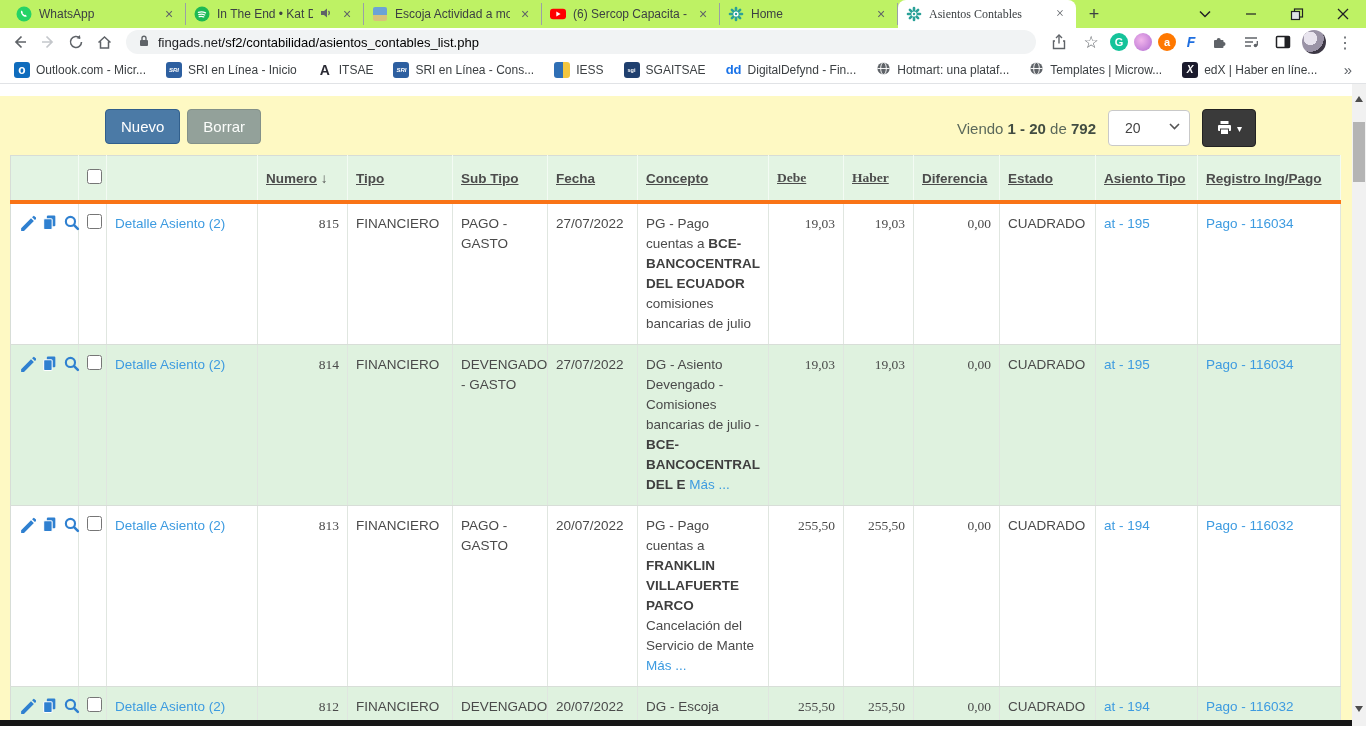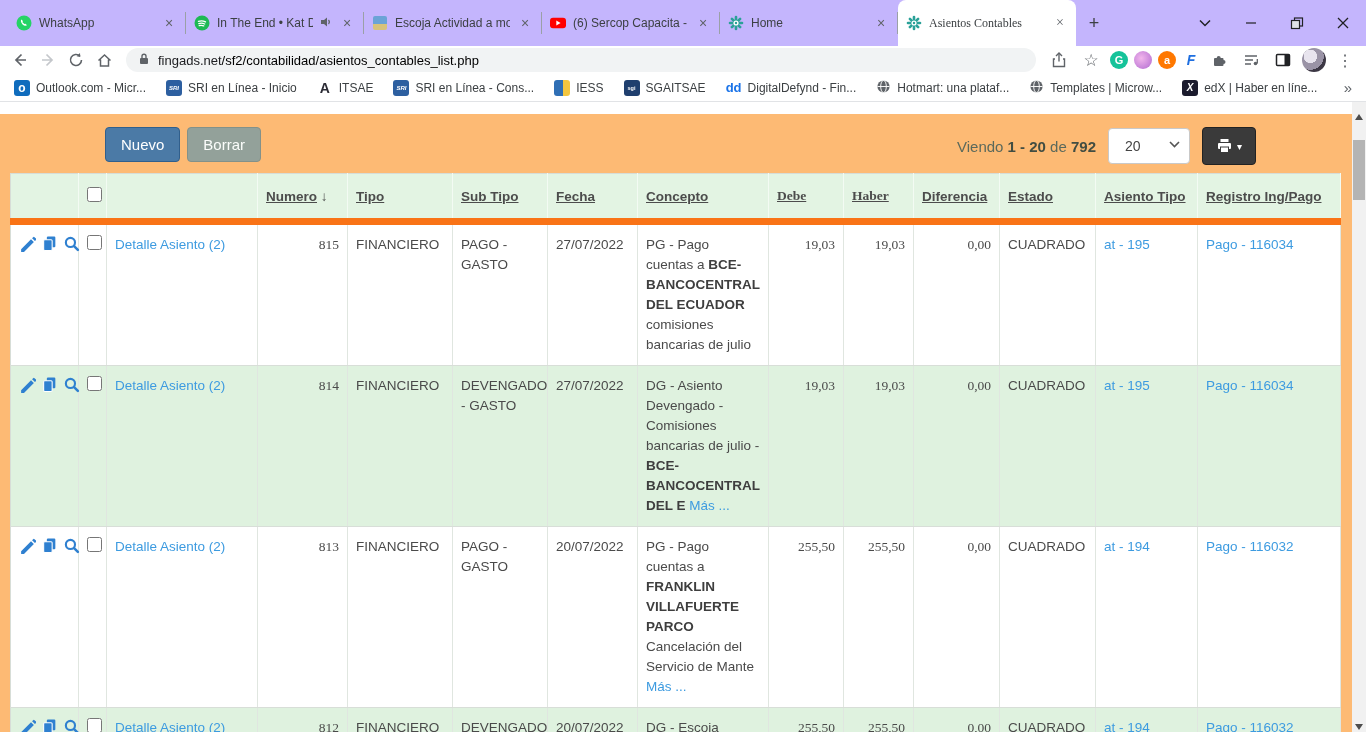--- a/index.html
+++ b/index.html
@@ -1,20 +1,20 @@
 <!DOCTYPE html>
 <html><head>
 <meta charset="utf-8">
 <style>
   * { margin:0; padding:0; box-sizing:border-box; }
   body { font-family:"Liberation Sans", sans-serif; background:#fff; }
   .screen { position:relative; width:1366px; height:732px; overflow:hidden; background:#fff; }
 
   
-  .tabstrip { height:46px; background:#c4b5fd; display:flex; align-items:stretch; padding-left:8px; }
+  .tabstrip { height:28px; background:#bef264; display:flex; align-items:stretch; padding-left:8px; }
   .tab { width:178px; display:flex; align-items:center; gap:7px; padding:0 8px; font-size:12px;
          color:#3c4043; position:relative; cursor:default; }
   .tab .title { flex:1; white-space:nowrap; overflow:hidden; }
   .tab.inactive { border-right:1px solid #9aa0a6; }
   .tab.inactive { margin:6px 0; height:22px; align-self:center; }
   .tab.active { background:#fff; border-radius:8px 8px 0 0;font-family:Liberation Serif, serif; }
   .tab .close { font-size:14px; color:#5f6368; width:16px; height:16px; line-height:16px;
                 text-align:center; border-radius:50%; }
   .fav { width:16px; height:16px; flex:none; display:flex; align-items:center; justify-content:center; }
   .newtab { width:28px; font-size:18px; color:#3c4043; display:flex; align-items:center;
@@ -38,21 +38,21 @@
 
   
   .bookmarks { height:28px; background:#fff; border-bottom:1px solid #e1e3e6; display:flex; align-items:center;
                padding:0 14px; gap:20px; font-size:12px; color:#3c4043; }
   .bm { display:flex; align-items:center; gap:6px; white-space:nowrap; }
   .bmic { width:16px; height:16px; border-radius:3px; display:flex; align-items:center; justify-content:center;
           color:#fff; font-weight:bold; flex:none; }
   .bm-overflow { margin-left:auto; font-size:15px; color:#5f6368; }
 
   
-  .viewport { position:relative; height:642px; background:#fdba74; overflow:hidden; }
+  .viewport { position:relative; height:642px; background:#fef9c3; overflow:hidden; }
   .whitegap { height:12px; background:#ffffff; }
   .actionbar { display:flex; align-items:flex-start; margin-top:13px; padding-left:105px; }
   .btn { border-radius:4px; font-size:15px; padding:8px 15px; color:#fff; margin-right:7px; cursor:pointer;
          font-family:"Liberation Sans", sans-serif; }
   .btn-blue { background:#4b7aa6; border:1px solid #315f8c; }
   .btn-gray { background:#93a19a; border:1px solid #839189; color:#fbfdfb; }
   .view-cluster { margin-left:auto; margin-right:110px; display:flex; align-items:center; gap:12px; }
   .viewing { font-size:15px; color:#5b695b; }
   .viewing b { color:#424d42; }
   .selwrap { position:relative; }
@@ -60,21 +60,21 @@
                     border-radius:4px; background:#fff; font-size:14px; color:#444; padding:0 0 0 16px;
                     font-family:"Liberation Sans", sans-serif; }
   .selwrap .caret { position:absolute; right:10px; top:10px; color:#555; font-size:11px; pointer-events:none; }
   .printbtn { width:54px; height:38px; background:#3a3a3a; border:1px solid #222; border-radius:4px;
               display:flex; align-items:center; justify-content:center; gap:4px; color:#fff; cursor:pointer; }
   .printbtn .caret { font-size:10px; }
 
   
   table.grid { border-collapse:collapse; table-layout:fixed; width:1330px; margin:8px 0 0 10px; background:#fff;
                font-size:13.5px; color:#4a4a4a; border:1px solid #d7ddd7; }
-  .grid thead th { background:#e3f4e3; border-right:1px solid #f3fbf3; border-bottom:7px solid #f97316;
+  .grid thead th { background:#e3f4e3; border-right:1px solid #f3fbf3; border-bottom:4px solid #f97316;
                    padding:13px 8px; text-align:left; vertical-align:middle; }
   .grid thead th .hlabel { font-weight:bold; text-decoration:underline; color:#4c4c4c; white-space:nowrap; }
   .grid tbody td { border-right:1px solid #e0e6e0; border-bottom:1px solid #d8ded8; padding:10px 8px;
                    vertical-align:top; line-height:20px; }
   .grid tr.stripe td { background:#dff2df; }
   td.num, th.num { text-align:right;font-family:Liberation Serif, serif; }
   td.num { padding-right:13px; white-space:nowrap; }
   td.nowrap { white-space:nowrap; }
   a.link { color:#3d9be0; text-decoration:none; cursor:pointer; }
   .concepto strong { color:#3e3e3e; }

